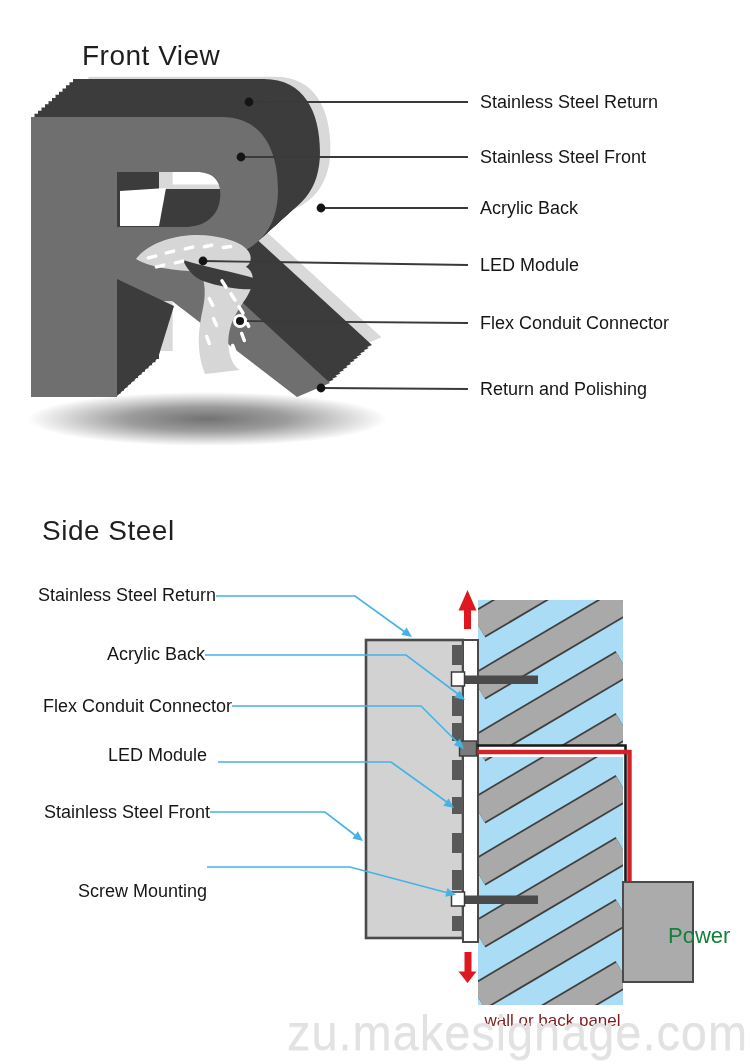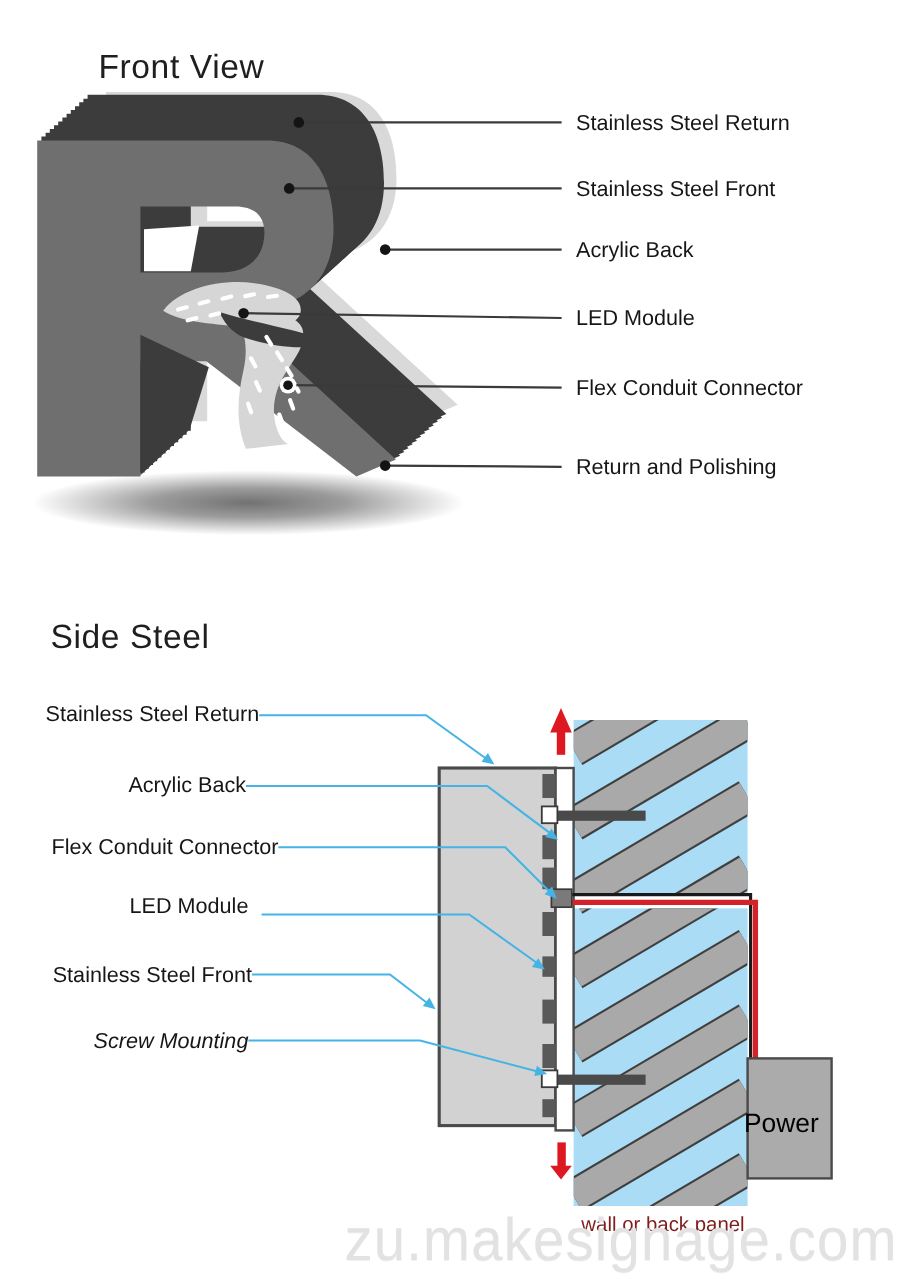--- a/index.html
+++ b/index.html
@@ -3,21 +3,21 @@
 <meta charset="utf-8">
 <style>
   html,body{margin:0;padding:0;background:#fff;}
   .page{position:relative;width:750px;height:1064px;background:#ffffff;overflow:hidden;
         font-family:"Liberation Sans",sans-serif;}
   svg{position:absolute;left:0;top:0;}
   .title{position:absolute;font-size:28px;font-weight:500;color:#1f1f1f;letter-spacing:.5px;}
   .fv-label{position:absolute;left:480px;font-size:18px;color:#161616;white-space:nowrap;line-height:22px;}
   .sv-label{position:absolute;left:0;font-size:18px;color:#161616;white-space:nowrap;
             line-height:22px;text-align:right;}
-  .power-label{position:absolute;left:620px;top:923px;font-size:22px;color:#000000;white-space:nowrap;}
+  .power-label{position:absolute;left:668px;top:923px;font-size:22px;color:#15803d;white-space:nowrap;}
   .wall-label{position:absolute;left:470px;top:1011px;width:165px;text-align:center;
               font-size:17px;color:#7f1d1d;white-space:nowrap;}
   .watermark{position:absolute;left:287px;top:1004px;font-size:50px;color:#e2e2e2;
              letter-spacing:1px;white-space:nowrap;transform:scaleX(.94);transform-origin:left top;
              text-shadow:0 1px 0 #f2f2f2;}
 </style>
 </head>
 <body>
 
 <div class="page">
@@ -208,18 +208,18 @@
   <div class="fv-label" style="top:312px;">Flex Conduit Connector</div>
   <div class="fv-label" style="top:378px;">Return and Polishing</div>
 
   <div class="title" style="left:42px;top:515px;">Side Steel</div>
 
   <div class="sv-label" style="width:216px;top:584px;">Stainless Steel Return</div>
   <div class="sv-label" style="width:205px;top:643px;">Acrylic Back</div>
   <div class="sv-label" style="width:232px;top:695px;">Flex Conduit Connector</div>
   <div class="sv-label" style="width:207px;top:744px;">LED Module</div>
   <div class="sv-label" style="width:210px;top:801px;">Stainless Steel Front</div>
-  <div class="sv-label" style="width:207px;top:856px;font-style:italic;">Screw Mounting</div>
+  <div class="sv-label" style="width:207px;top:880px;">Screw Mounting</div>
 
   <div class="power-label">Power</div>
   <div class="wall-label">wall or back panel</div>
   <div class="watermark">zu.makesignage.com</div>
 </div>
 
 </body></html>

